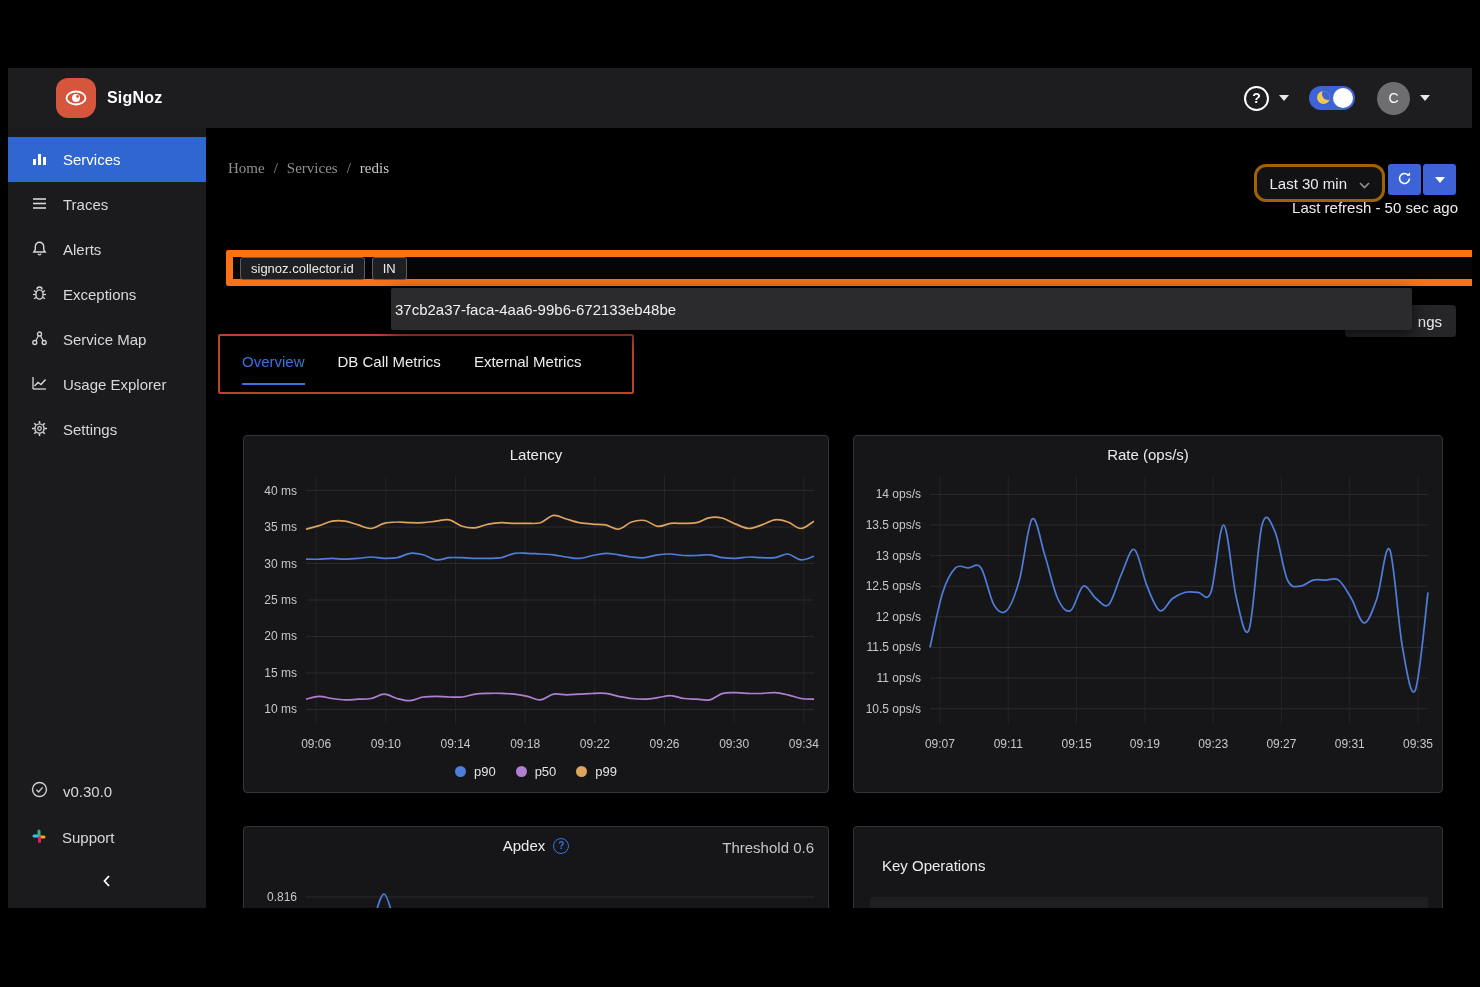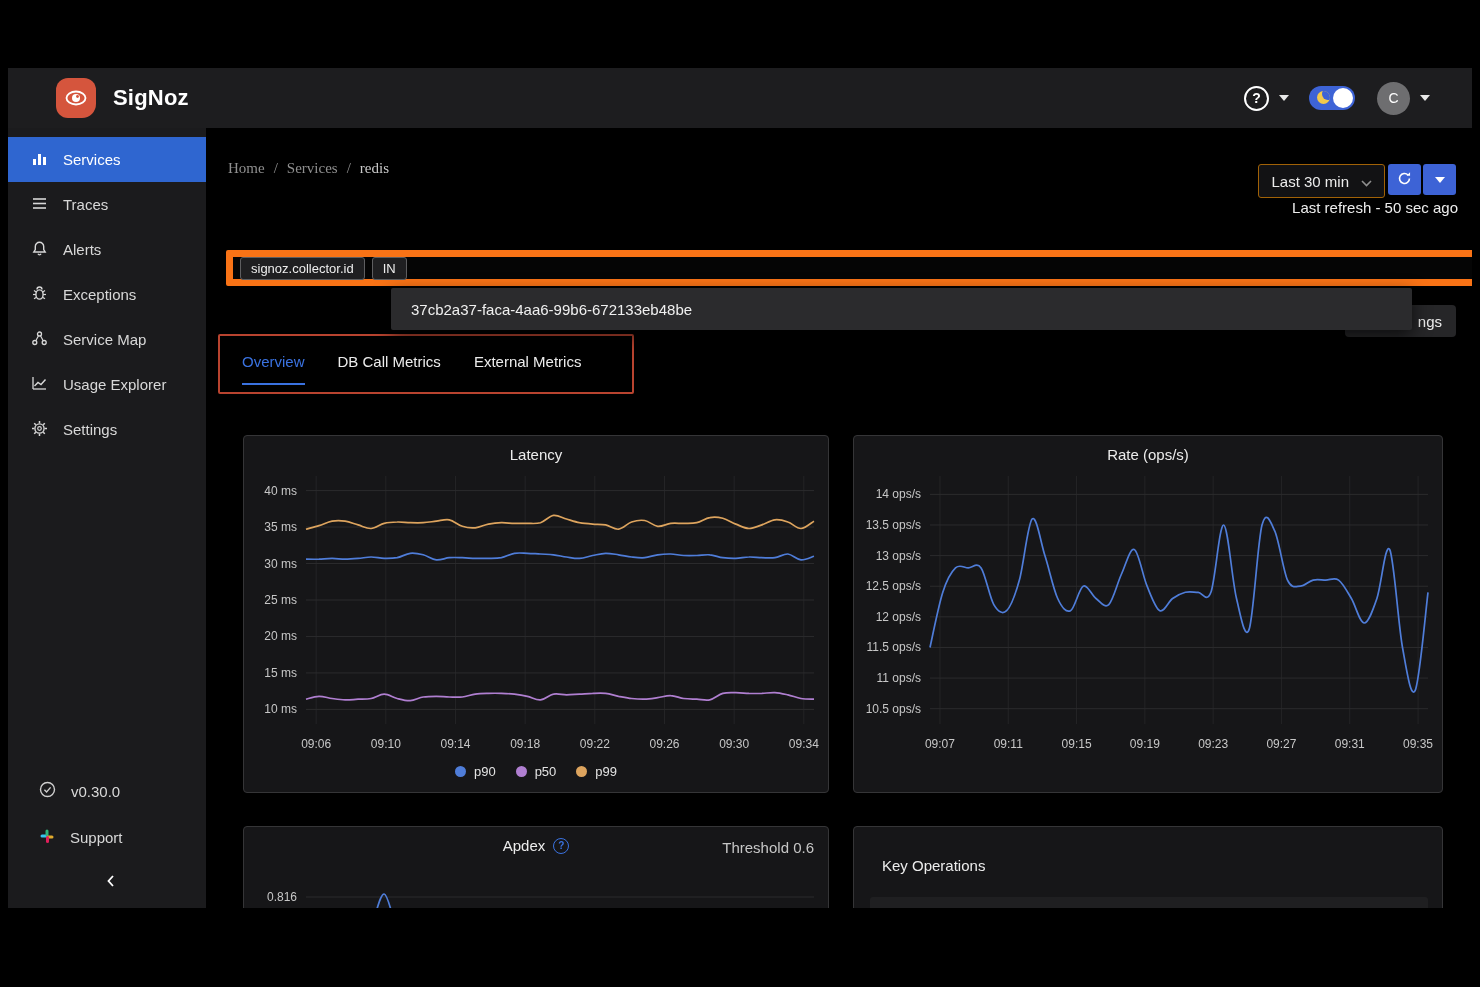--- a/index.html
+++ b/index.html
@@ -6,55 +6,55 @@
   body {
     width:1480px; height:987px; background:#000;
     font-family:"Liberation Sans", sans-serif;
     position:relative; overflow:hidden;
   }
   .app { position:absolute; left:8px; top:68px; width:1464px; height:840px; background:#000; overflow:hidden; }
 
   
   .topbar { position:absolute; left:0; top:0; width:100%; height:60px; background:#1d1d1f; display:flex; align-items:center; z-index:6; }
   .logo { width:40px; height:40px; margin-left:48px; border-radius:12px 12px 14px 12px; background:#d5553d; display:flex; align-items:center; justify-content:center; }
-  .brand { color:#fff; font-size:22px; font-weight:bold; margin-left:17px; letter-spacing:.2px; }
+  .brand { color:#fff; font-size:16px; font-weight:bold; margin-left:11px; letter-spacing:.2px; }
   .top-right { margin-left:auto; display:flex; align-items:center; gap:10px; padding-right:42px; }
   .help-circle { width:25px; height:25px; border:2px solid #fff; border-radius:50%; color:#fff; font-size:14px; font-weight:bold; display:flex; align-items:center; justify-content:center; }
   .caret-down { width:0; height:0; border-left:5px solid transparent; border-right:5px solid transparent; border-top:6px solid #e8e8e8; }
   .toggle { width:46px; height:24px; background:#3d63d6; border-radius:12px; position:relative; margin-left:10px; }
   .moon { position:absolute; left:8px; top:5px; width:13px; height:13px; border-radius:50%; background:#f2c94c; overflow:hidden; }
   .moon::after { content:""; position:absolute; left:5px; top:-3px; width:12px; height:12px; border-radius:50%; background:#3d63d6; }
   .knob { position:absolute; right:2px; top:2px; width:20px; height:20px; border-radius:50%; background:#fff; }
   .avatar { width:33px; height:33px; border-radius:50%; background:#6e6e70; color:#fff; font-size:14px; display:flex; align-items:center; justify-content:center; margin-left:12px; }
 
   
   .sidebar { position:absolute; left:0; top:60px; width:198px; height:780px; background:#1b1b1d; z-index:5; }
   .sb-item { height:45px; display:flex; align-items:center; gap:15px; padding-left:23px; color:#d8d8d8; font-size:15px; cursor:pointer; }
   .sb-item svg { flex:0 0 auto; }
   .sb-item.active { background:#2f66d0; color:#fff; }
   .sb-nav { padding-top:9px; }
-  .sb-bottom { position:absolute; left:0; bottom:12px; width:100%;padding-left:8px; }
+  .sb-bottom { position:absolute; left:0; bottom:12px; width:100%; }
   .sb-bottom .sb-item { height:46px; }
   .collapse-btn { display:flex; justify-content:center; padding:14px 0 4px 0; color:#fff; }
 
   
   .breadcrumb { position:absolute; left:220px; top:92px; font-size:15px; color:#8f8f8f; display:flex; gap:9px;font-family:Liberation Serif, serif; }
   .breadcrumb .crumb-current { color:#c9c9c9; }
 
   .time-controls { position:absolute; right:16px; top:96px; display:flex; gap:2px; }
-  .range-btn { height:31px; background:#121214; border:1px solid #a16207; border-radius:3px; color:#ececec; font-size:15px; display:flex; align-items:center; gap:12px; padding:16px 12px; margin-right:1px; }
+  .range-btn { height:31px; background:#121214; border:3px solid #a16207; border-radius:12px; color:#ececec; font-size:15px; display:flex; align-items:center; gap:12px; padding:16px 12px; margin-right:1px; }
   .icon-btn { width:33px; height:31px; background:#3d63d6; border:none; border-radius:3px; display:flex; align-items:center; justify-content:center; }
   .icon-btn .caret-down { border-top-color:#fff; }
   .last-refresh { position:absolute; right:14px; top:131px; color:#ededed; font-size:15px; }
 
   .searchbar { position:absolute; left:218px; top:182px; width:1296px; height:36px; background:#050505; border:7px solid #f97316; border-radius:2px; display:flex; align-items:center; gap:7px; padding:0 7px; z-index:2; }
   .chip { background:#1f1f21; border:1px solid #5e5e60; border-radius:3px; color:#ededed; font-size:13px; padding:3px 10px; white-space:nowrap; }
   .clear-btn { margin-left:auto; width:18px; height:18px; border-radius:50%; background:#dedede; color:#2b2b2b; font-size:11px; font-weight:bold; display:flex; align-items:center; justify-content:center; }
 
-  .suggestion { position:absolute; left:383px; top:220px; width:1021px; height:42px; background:#2b2b2d; border-radius:2px; box-shadow:0 6px 18px rgba(0,0,0,.65); display:flex; align-items:center; padding-left:20px; color:#f0f0f0; font-size:15px; z-index:4; }
+  .suggestion { position:absolute; left:383px; top:220px; width:1021px; height:42px; background:#2b2b2d; border-radius:2px; box-shadow:0 6px 18px rgba(0,0,0,.65); display:flex; align-items:center; padding-left:4px; color:#f0f0f0; font-size:15px; z-index:4; }
   .settings-partial { position:absolute; right:16px; top:237px; width:111px; height:32px; background:#262628; border-radius:4px; color:#ececec; font-size:15px; display:flex; align-items:center; justify-content:flex-end; padding-right:14px; z-index:3; }
 
   .annotation-box { position:absolute; left:210px; top:266px; width:416px; height:60px; border:2px solid #b8432f; border-radius:2px; z-index:2; pointer-events:none; }
   .tabs { position:absolute; left:234px; top:285px; display:flex; gap:33px; z-index:1; }
   .tab { font-size:15px; color:#ececec; padding-bottom:13px; cursor:pointer; }
   .tab.active { color:#3a72e0; border-bottom:2px solid #3a72e0; }
 
   
   .panel { position:absolute; background:#161618; border:1px solid #353537; border-radius:4px;margin-top:16px; }
   #p-latency { left:235px; top:351px; width:586px; height:358px; }

